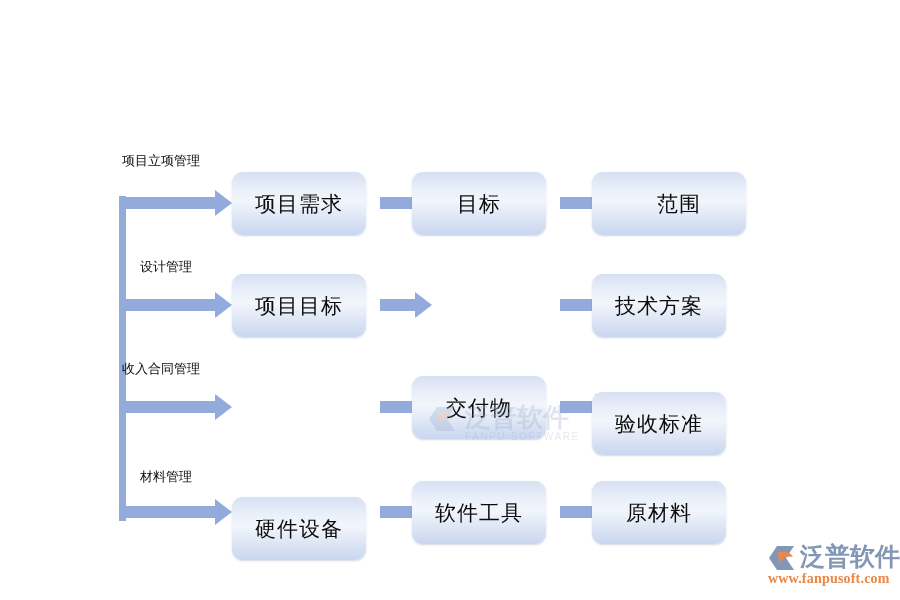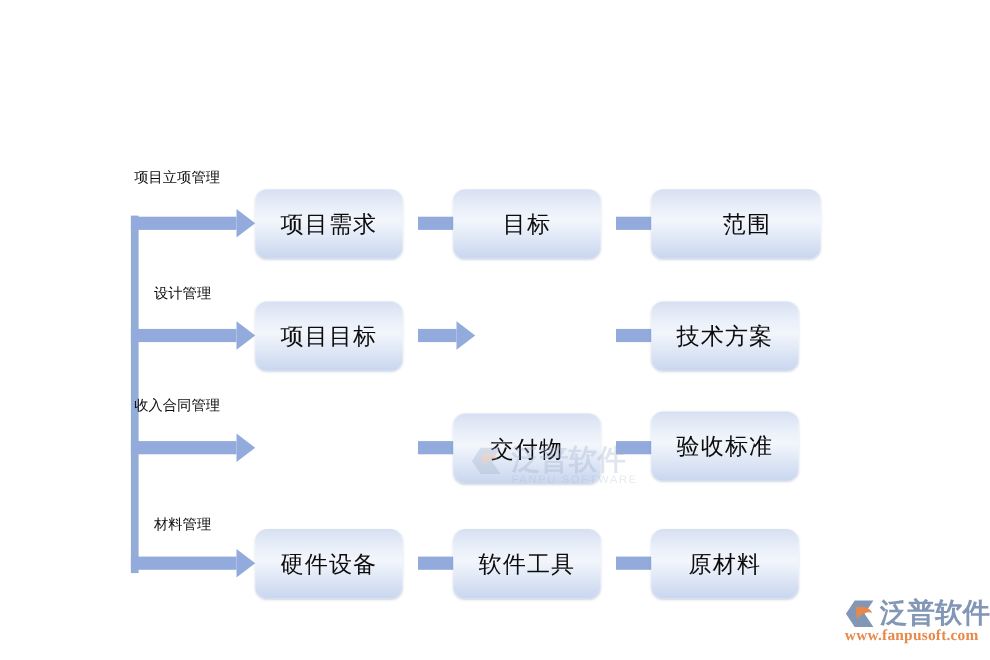--- a/index.html
+++ b/index.html
@@ -250,32 +250,32 @@
 
   <div class="node" style="left:412px; top:376px;">
     <span class="label">交付物</span>
   </div>
 
   <div class="arrow" style="left:560px; top:394px; width:52px;">
     <div class="shaft" style="width:35px;"></div>
     <div class="head" style="left:35px;"></div>
   </div>
 
-  <div class="node" style="left:592px; top:374px;">
+  <div class="node" style="left:592px; top:392px;">
     <span class="label">验收标准</span>
   </div>
 
   <div class="caption" style="left:140px; top:468px;">材料管理</div>
 
   <div class="arrow" style="left:119px; top:499px; width:113px;">
     <div class="shaft" style="width:96px;"></div>
     <div class="head" style="left:96px;"></div>
   </div>
 
-  <div class="node" style="left:232px; top:481px;">
+  <div class="node" style="left:232px; top:497px;">
     <span class="label">硬件设备</span>
   </div>
 
   <div class="arrow" style="left:380px; top:499px; width:52px;">
     <div class="shaft" style="width:35px;"></div>
     <div class="head" style="left:35px;"></div>
   </div>
 
   <div class="node" style="left:412px; top:481px;">
     <span class="label">软件工具</span>

